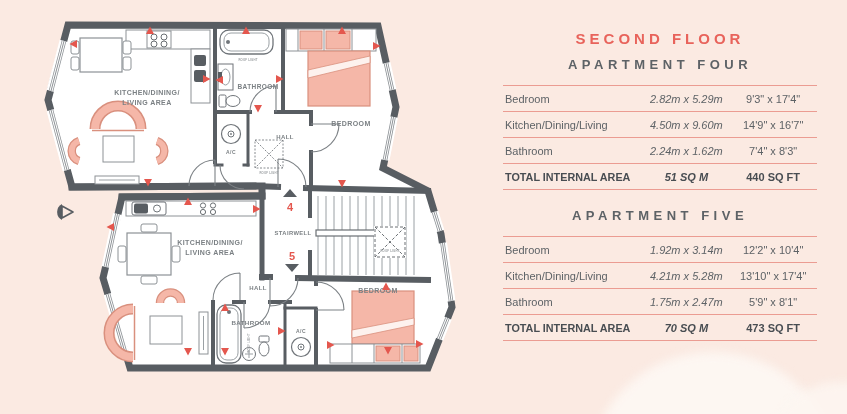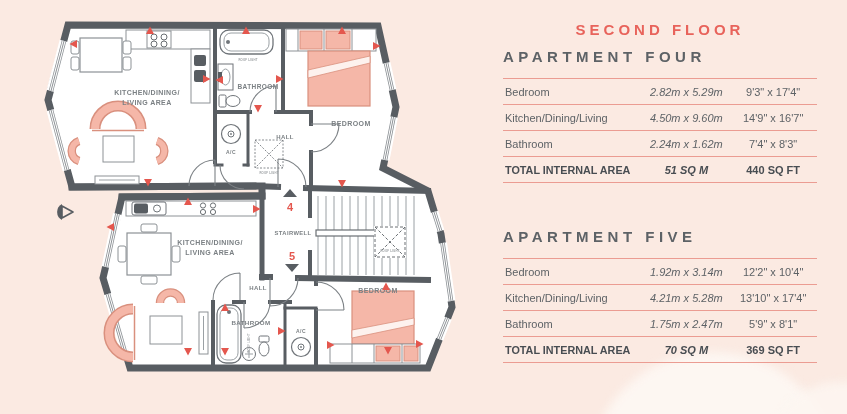--- a/index.html
+++ b/index.html
@@ -11,24 +11,24 @@
   .stage{position:absolute;inset:0;}
   .petal{position:absolute;filter:blur(5px);z-index:0;}
   .petal-a{left:588px;top:352px;width:250px;height:124px;background:rgba(253,247,243,.92);border-radius:125px 125px 0 0;}
   .petal-b{left:772px;top:382px;width:140px;height:66px;background:rgba(253,246,241,.85);border-radius:70px 70px 0 0;}
   svg.plan{position:absolute;left:0;top:0;z-index:1;}
   .view-note{
     position:absolute;left:8px;top:202px;width:112px;text-align:center;z-index:2;
     color:#8d9094;font-size:9px;font-weight:700;letter-spacing:1.6px;line-height:1.5;
   }
   .view-note svg{display:block;margin:0 auto 5px;}
-  .panel{position:absolute;left:503px;top:0;width:314px;padding-top:21px;z-index:2;}
+  .panel{position:absolute;left:503px;top:0;width:314px;padding-top:30px;z-index:2;}
   .panel h1{margin:0 0 10px;text-align:center;font-size:15px;letter-spacing:4px;color:#e8635b;font-weight:700;white-space:nowrap;}
-  .panel h2{margin:0;text-align:left;font-size:15px;letter-spacing:4.5px;color:#5d6266;font-weight:700;white-space:nowrap;}
-  .apt-b{margin-top:45px;}
+  .panel h2{margin:0;text-align:center;font-size:13px;letter-spacing:4.5px;color:#5d6266;font-weight:700;white-space:nowrap;}
+  .apt-b{margin-top:18px;}
   .spec-table{margin-top:13px;}
   .spec-row{display:flex;align-items:center;border-top:1px solid #eb9c92;padding:6.5px 2px;font-size:11px;color:#5d6266;}
   .spec-row span{white-space:nowrap;}
   .spec-row .room{flex:0 0 44%;text-align:left;}
   .spec-row .metric{flex:0 0 29%;text-align:center;font-style:italic;}
   .spec-row .imperial{flex:0 0 27%;text-align:center;}
   .spec-row.total{font-weight:700;color:#484d52;border-bottom:1px solid #eb9c92;justify-content:flex-end;}
   .spec-row.total .room{font-size:10.8px;}
   text{font-family:"Liberation Sans", sans-serif;}
   .room-label{fill:#7b8084;font-weight:700;letter-spacing:.4px;}
@@ -416,19 +416,19 @@
           <span class="imperial">13'10" x 17'4"</span>
         </div>
         <div class="spec-row">
           <span class="room">Bathroom</span>
           <span class="metric">1.75m x 2.47m</span>
           <span class="imperial">5'9" x 8'1"</span>
         </div>
         <div class="spec-row total">
           <span class="room">TOTAL INTERNAL AREA</span>
           <span class="metric">70 SQ M</span>
-          <span class="imperial">369 SQ FT</span>
+          <span class="imperial">473 SQ FT</span>
         </div>
       </div>
     </section>
   </aside>
 
 </div>
 
 </body></html>

